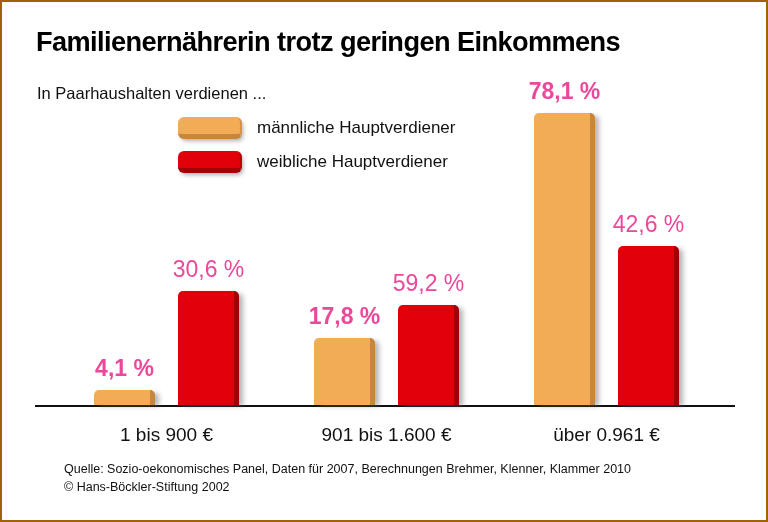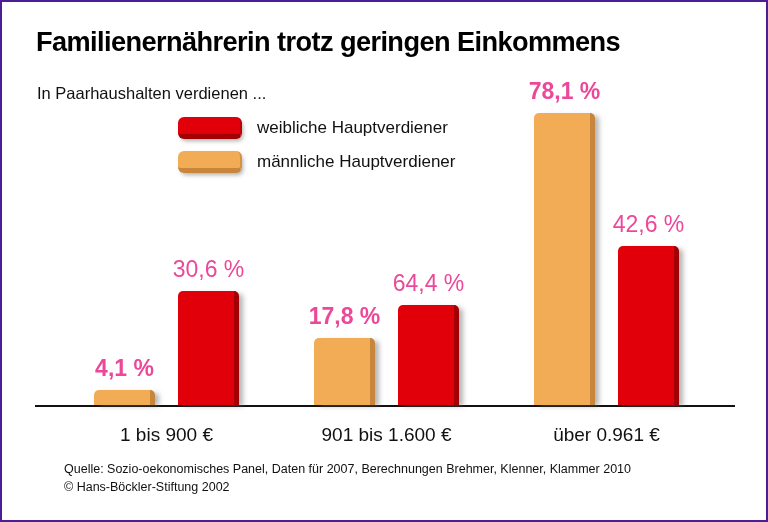--- a/index.html
+++ b/index.html
@@ -5,21 +5,21 @@
   html, body {
     margin: 0;
     padding: 0;
     background: #ffffff;
     font-family: "Liberation Sans", sans-serif;
   }
   .frame {
     position: relative;
     width: 764px;
     height: 518px;
-    border: 2px solid #4c1d95;
+    border: 2px solid #a16207;
     background: #ffffff;
     overflow: hidden;
   }
   .title {
     position: absolute;
     left: 34px;
     top: 24px;
     font-size: 28px;
     font-weight: 700;
     color: #000000;
@@ -123,39 +123,39 @@
 <body>
 
 <div class="frame">
 
   <div class="title">Familienernährerin trotz geringen Einkommens</div>
 
   <div class="subtitle">In Paarhaushalten verdienen ...</div>
 
   <div class="legend">
     <div class="legend-row">
+      <div class="swatch male"></div>
+      <div class="legend-label">männliche Hauptverdiener</div>
+    </div>
+    <div class="legend-row">
       <div class="swatch female"></div>
       <div class="legend-label">weibliche Hauptverdiener</div>
-    </div>
-    <div class="legend-row">
-      <div class="swatch male"></div>
-      <div class="legend-label">männliche Hauptverdiener</div>
     </div>
   </div>
 
   <div class="plot">
       <div class="bar male" style="left: 59px; height: 15px;"></div>
       <div class="bar-value bold" style="left: 89.5px; bottom: 23px;">4,1 %</div>
       <div class="bar female" style="left: 143px; height: 114px;"></div>
       <div class="bar-value" style="left: 173.5px; bottom: 122px;">30,6 %</div>
       <div class="cat-label" style="left: 131.5px;">1 bis 900 €</div>
       <div class="bar male" style="left: 279px; height: 67px;"></div>
       <div class="bar-value bold" style="left: 309.5px; bottom: 75px; text-align: right;">17,8 %</div>
       <div class="bar female" style="left: 363px; height: 100px;"></div>
-      <div class="bar-value" style="left: 393.5px; bottom: 108px;">64,4 %</div>
+      <div class="bar-value" style="left: 393.5px; bottom: 108px;">59,2 %</div>
       <div class="cat-label" style="left: 351.5px;">901 bis 1.600 €</div>
       <div class="bar male" style="left: 499px; height: 292px;"></div>
       <div class="bar-value bold" style="left: 529.5px; bottom: 300px;">78,1 %</div>
       <div class="bar female" style="left: 583px; height: 159px;"></div>
       <div class="bar-value" style="left: 613.5px; bottom: 167px;">42,6 %</div>
       <div class="cat-label" style="left: 571.5px;">über 0.961 €</div>
     </div>
 
   <div class="footer">
     <div>Quelle: Sozio-oekonomisches Panel, Daten für 2007, Berechnungen Brehmer, Klenner, Klammer 2010</div>

